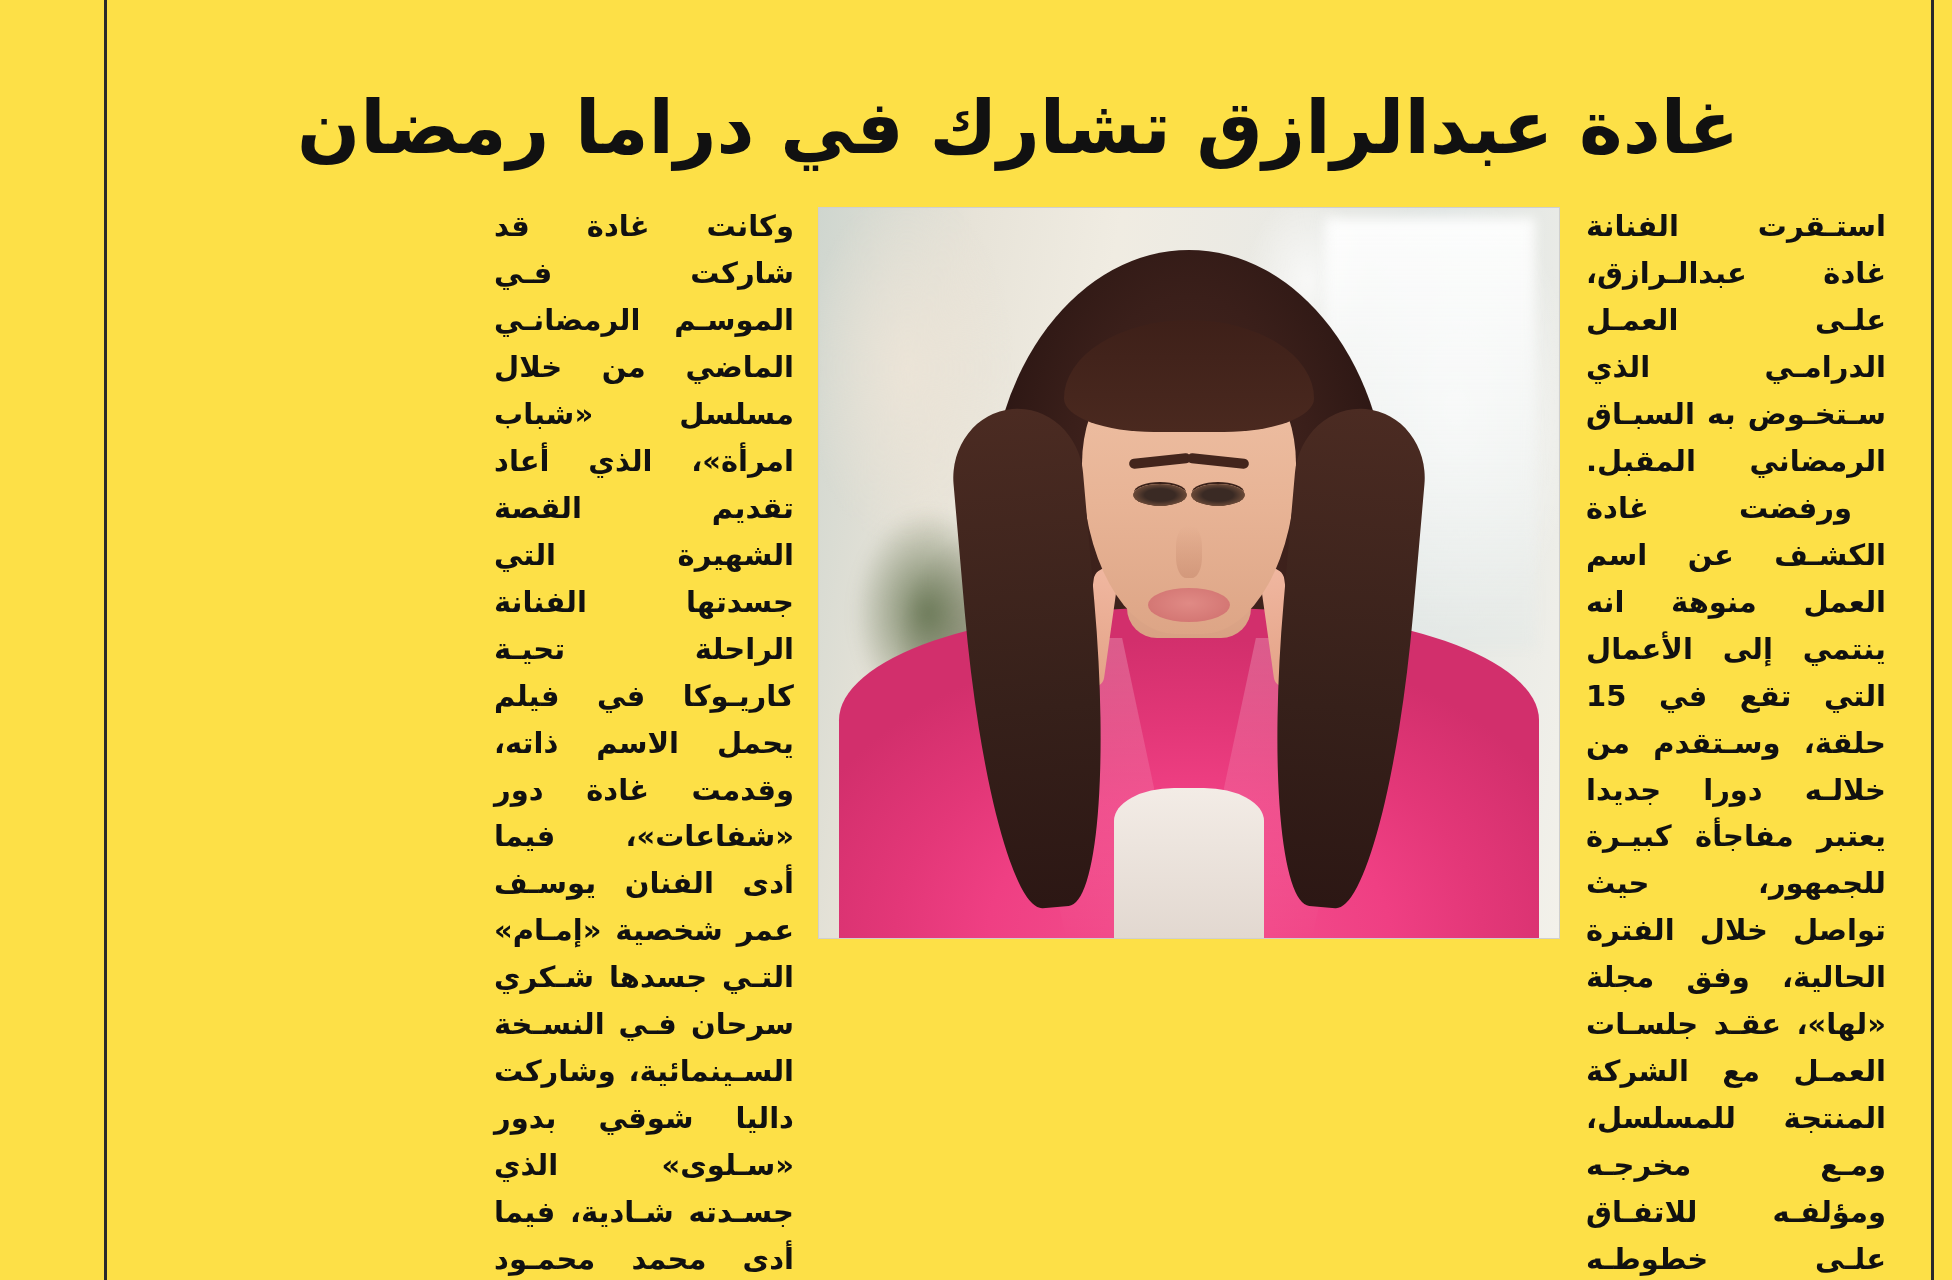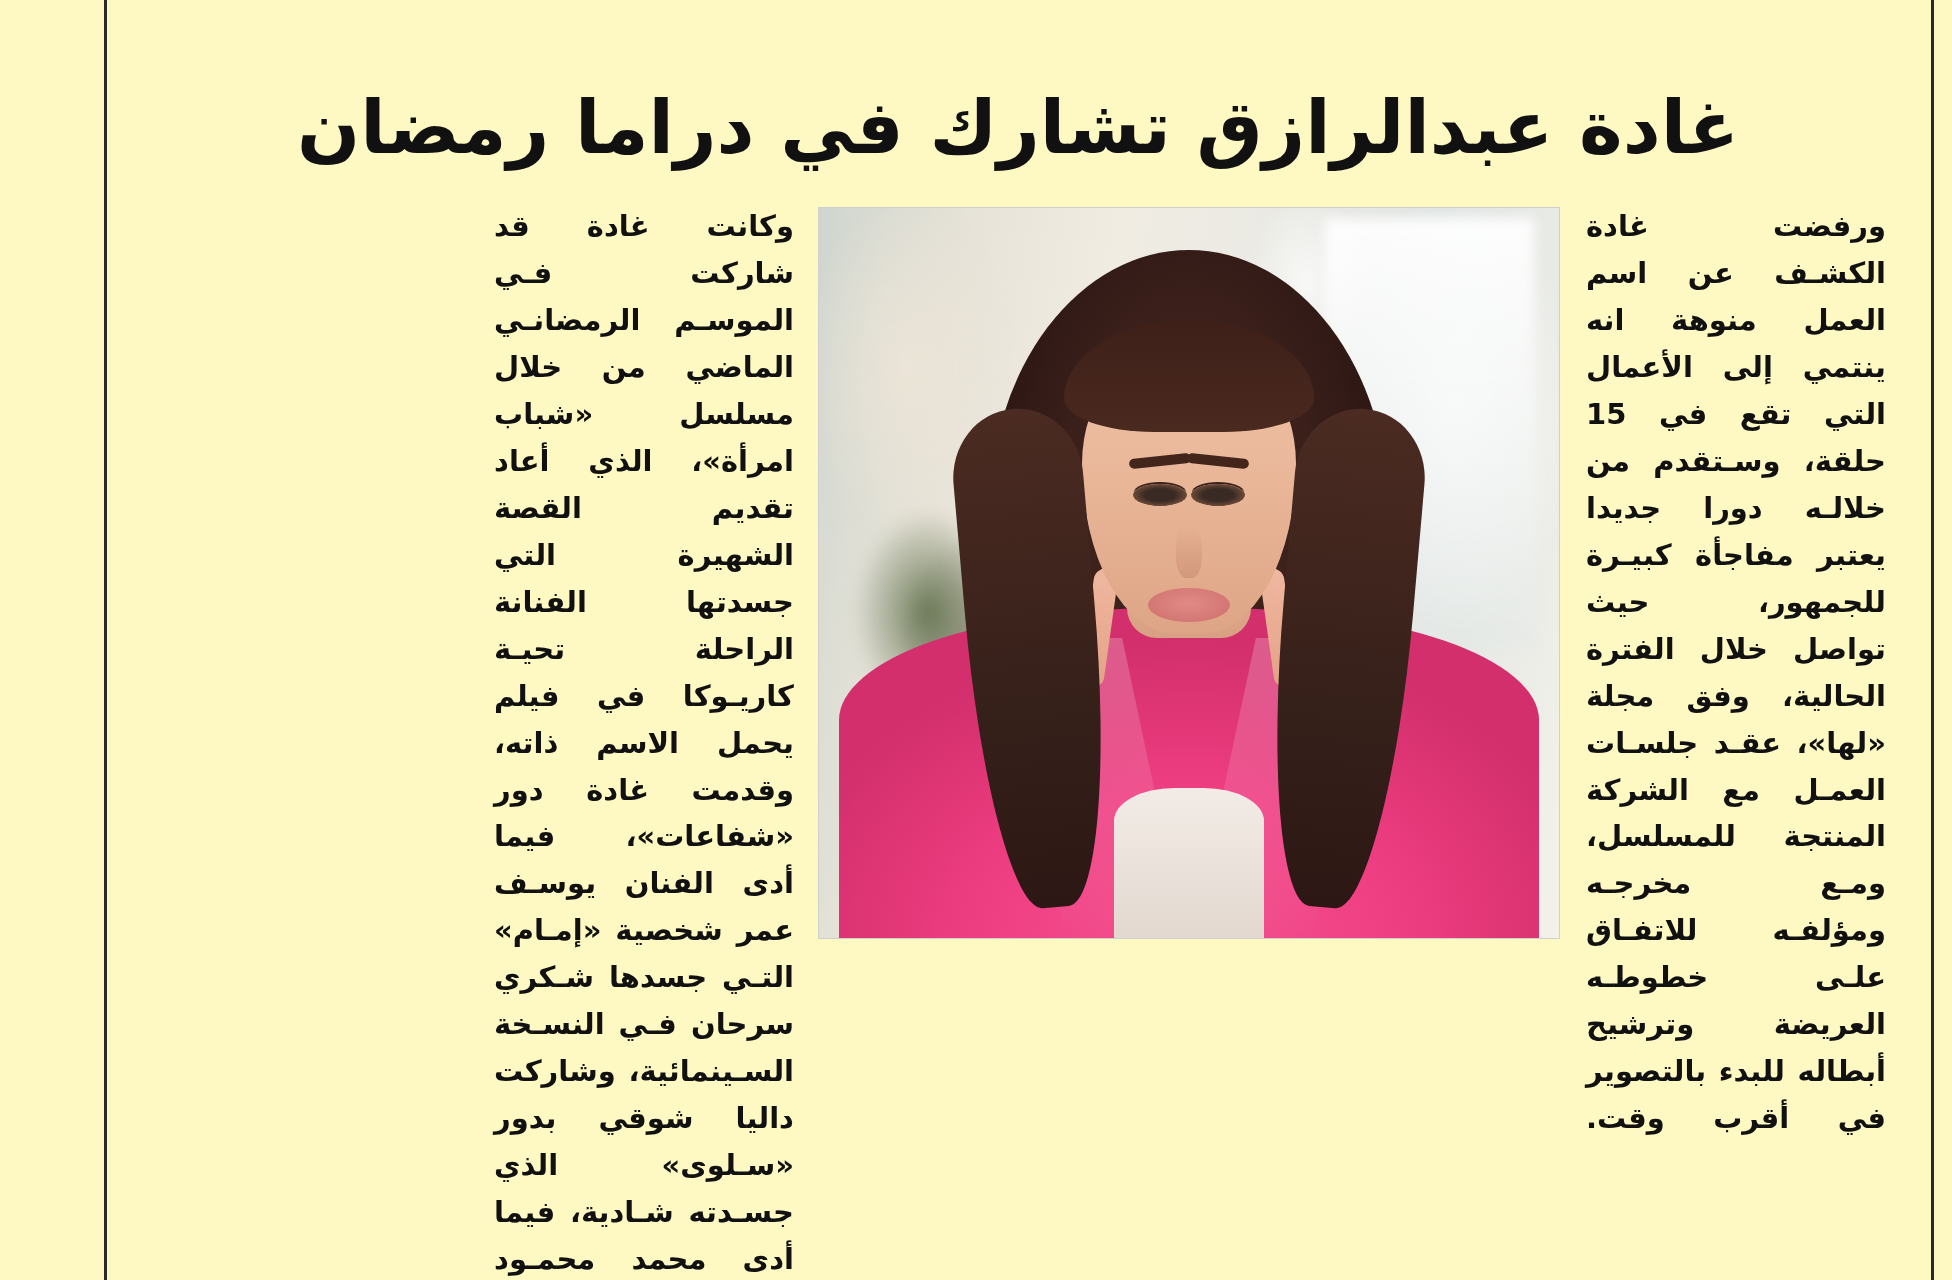--- a/index.html
+++ b/index.html
@@ -12,21 +12,21 @@
     height: 1280px;
     font-family: "Liberation Sans", sans-serif;
     overflow: hidden;
     position: relative;
   }
 
   
   .page {
     position: absolute;
     inset: 0;
-    background: #fef9c3;
+    background: #fde047;
   }
   .rule-left, .rule-right {
     position: absolute;
     top: 0;
     bottom: 0;
     width: 3px;
     background: #2a2a2a;
   }
   .rule-left { left: 104px; }
   .rule-right { right: 18px; }
@@ -249,20 +249,21 @@
   <div class="rule-left"></div>
   <div class="rule-right"></div>
 
   <div class="content">
 
     <h1 class="headline">غادة عبدالرازق تشارك في دراما رمضان</h1>
 
     <div class="article">
 
       <div class="col col-right">
+        <p>استـقرت الفنانة غادة عبدالـرازق، علـى العمـل الدرامـي الذي سـتخـوض به السبـاق الرمضاني المقبل.</p>
         <p>ورفضت غادة الكشـف عن اسم العمل منوهة انه ينتمي إلى الأعمال التي تقع في 15 حلقة، وسـتقدم من خلالـه دورا جديدا يعتبر مفاجأة كبيـرة للجمهور، حيث تواصل خلال الفترة الحالية، وفق مجلة «لها»، عقـد جلسـات العمـل مع الشركة المنتجة للمسلسل، ومـع مخرجـه ومؤلفـه للاتفـاق علـى خطوطـه العريضة وترشيح أبطاله للبدء بالتصوير في أقرب وقت.</p>
       </div>
 
       <div class="photo-wrap">
         <div class="photo">
           <div class="ph-bg"></div>
           <div class="ph-bg2"></div>
           <div class="ph-window"></div>
           <div class="ph-plant"></div>
           <div class="ph-hair-back"></div>

